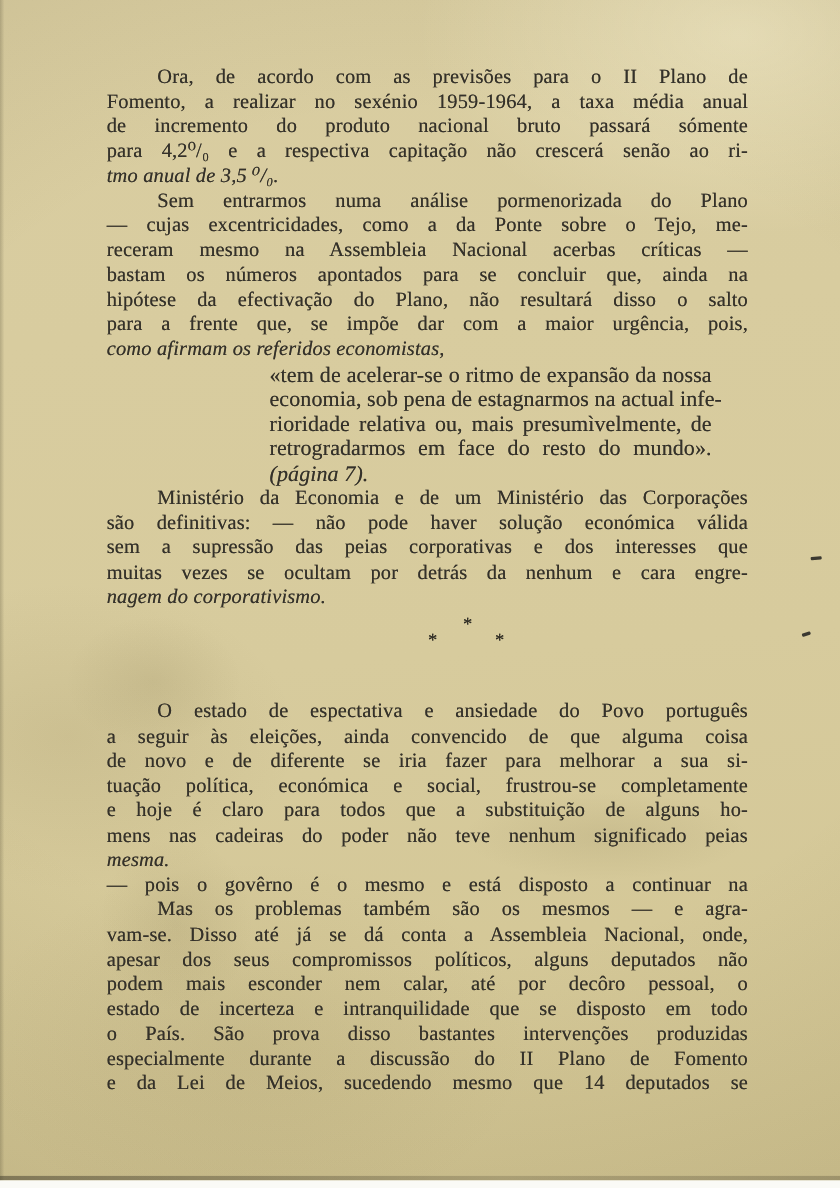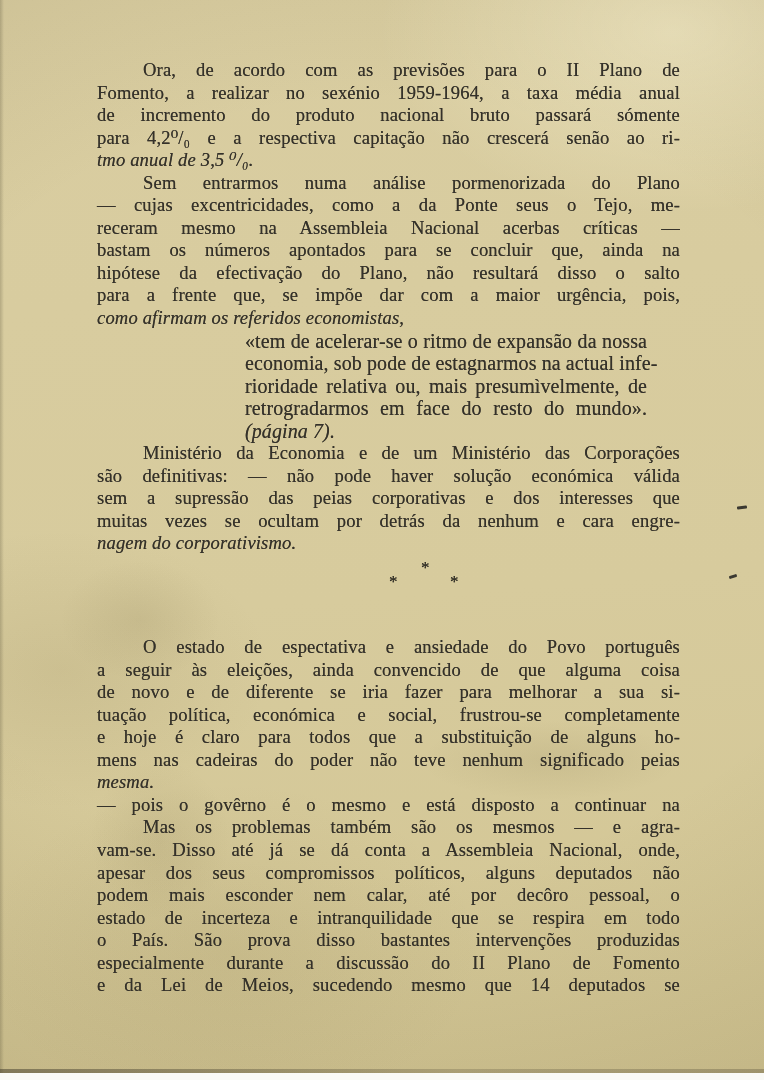--- a/index.html
+++ b/index.html
@@ -82,30 +82,30 @@
   <div class="text-block">
       <div class="para body">
         <div class="line">Ora, de acordo com as previsões para o II Plano de</div>
         <div class="line">Fomento, a realizar no sexénio 1959-1964, a taxa média anual</div>
         <div class="line">de incremento do produto nacional bruto passará sómente</div>
         <div class="line">para 4,2⁰/₀ e a respectiva capitação não crescerá senão ao ri-</div>
         <div class="line no-just">tmo anual de 3,5 ⁰/₀.</div>
       </div>
       <div class="para body">
         <div class="line">Sem entrarmos numa análise pormenorizada do Plano</div>
-        <div class="line">— cujas excentricidades, como a da Ponte seus o Tejo, me-</div>
+        <div class="line">— cujas excentricidades, como a da Ponte sobre o Tejo, me-</div>
         <div class="line">receram mesmo na Assembleia Nacional acerbas críticas —</div>
         <div class="line">bastam os números apontados para se concluir que, ainda na</div>
         <div class="line">hipótese da efectivação do Plano, não resultará disso o salto</div>
         <div class="line">para a frente que, se impõe dar com a maior urgência, pois,</div>
         <div class="line no-just">como afirmam os referidos economistas,</div>
       </div>
       <div class="para quote">
         <div class="line">«tem de acelerar-se o ritmo de expansão da nossa</div>
-        <div class="line">economia, sob pode de estagnarmos na actual infe-</div>
+        <div class="line">economia, sob pena de estagnarmos na actual infe-</div>
         <div class="line">rioridade relativa ou, mais presumìvelmente, de</div>
         <div class="line">retrogradarmos em face do resto do mundo».</div>
         <div class="line no-just">(página 7).</div>
       </div>
       <div class="para body">
         <div class="line">Ministério da Economia e de um Ministério das Corporações</div>
         <div class="line">são definitivas: — não pode haver solução económica válida</div>
         <div class="line">sem a supressão das peias corporativas e dos interesses que</div>
         <div class="line">muitas vezes se ocultam por detrás da nenhum e cara engre-</div>
         <div class="line no-just">nagem do corporativismo.</div>
@@ -123,21 +123,21 @@
         <div class="line">e hoje é claro para todos que a substituição de alguns ho-</div>
         <div class="line">mens nas cadeiras do poder não teve nenhum significado peias</div>
         <div class="line no-just">mesma.</div>
         <div class="line">— pois o govêrno é o mesmo e está disposto a continuar na</div>
       </div>
       <div class="para body">
         <div class="line">Mas os problemas também são os mesmos — e agra-</div>
         <div class="line">vam-se. Disso até já se dá conta a Assembleia Nacional, onde,</div>
         <div class="line">apesar dos seus compromissos políticos, alguns deputados não</div>
         <div class="line">podem mais esconder nem calar, até por decôro pessoal, o</div>
-        <div class="line">estado de incerteza e intranquilidade que se respira em todo</div>
+        <div class="line">estado de incerteza e intranquilidade que se disposto em todo</div>
         <div class="line">o País.  São prova disso bastantes intervenções produzidas</div>
         <div class="line">especialmente durante a discussão do II Plano de Fomento</div>
         <div class="line">e da Lei de Meios, sucedendo mesmo que 14 deputados se</div>
       </div>
     </div>
 
   <div class="margin-mark m0"></div>
   <div class="margin-mark m1"></div>
 
   <div class="edge-left"></div>

